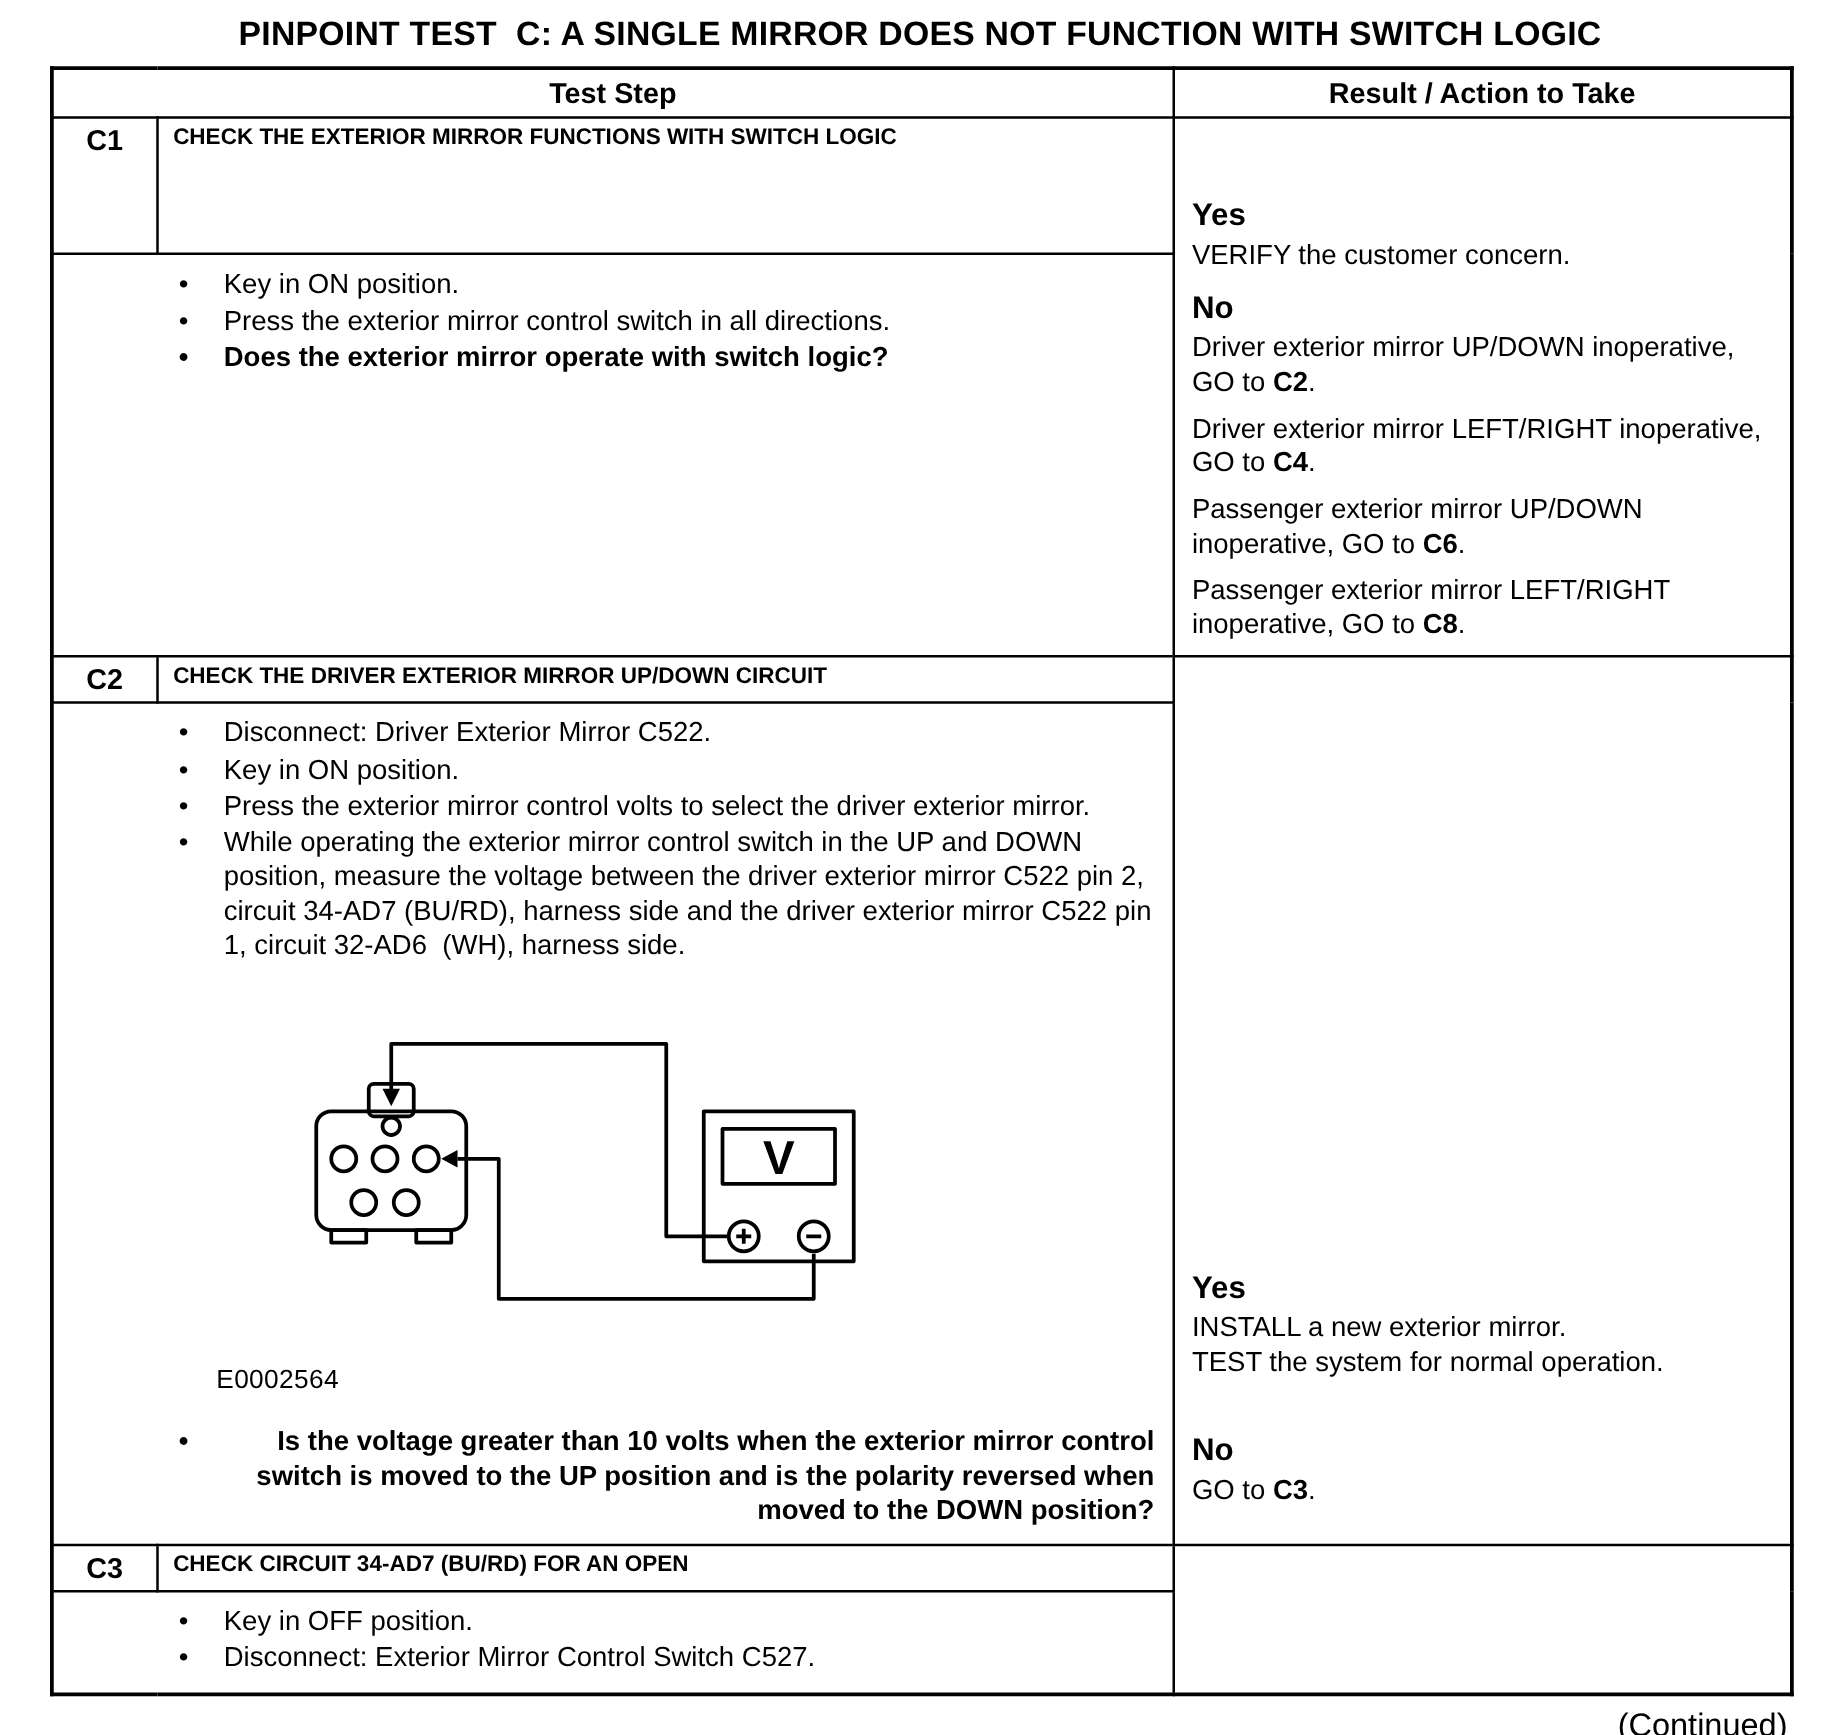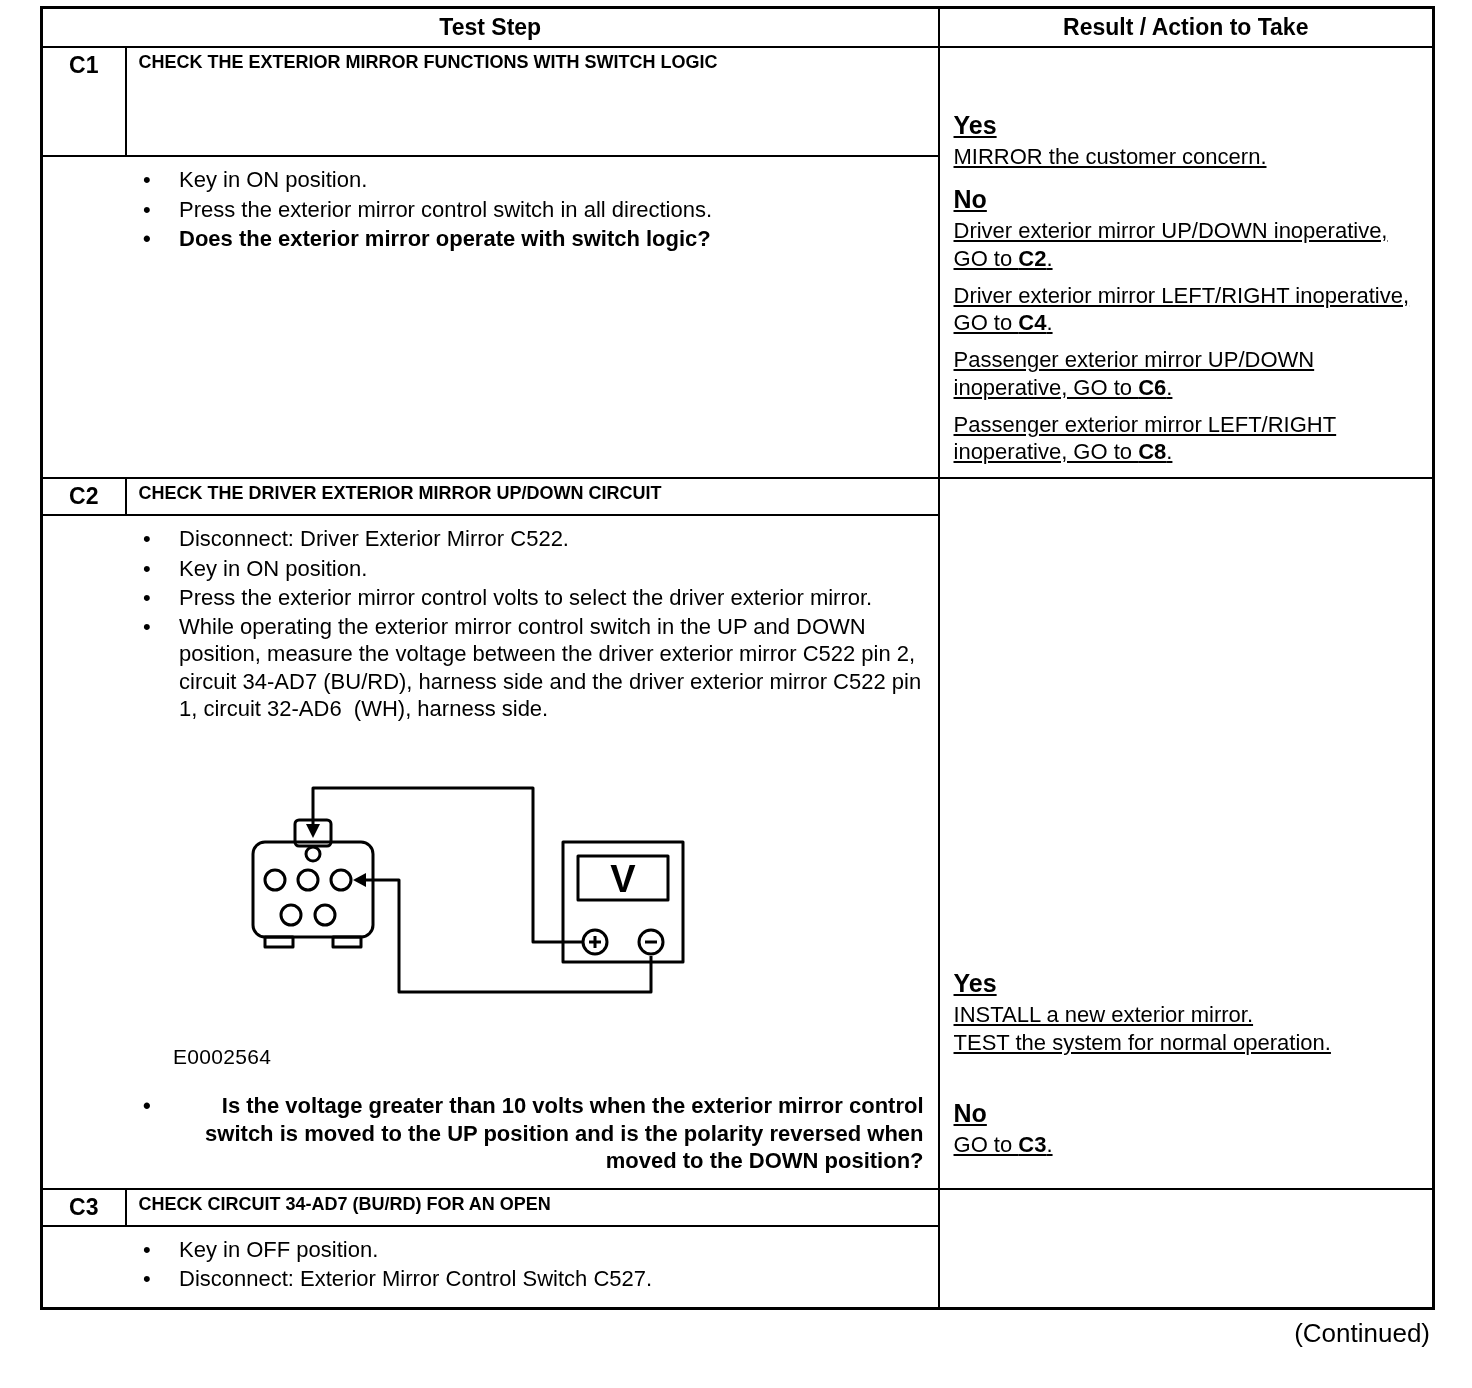--- a/index.html
+++ b/index.html
@@ -78,21 +78,20 @@
     margin: 34px 0 22px 0;
     font-size: 21px;
     letter-spacing: 0.3px;
   }
   .figure + .bullets { margin-top: 14px; }
   .result-cell {
     font-size: 22px;
     line-height: 1.24;
     padding: 8px 18px 12px 14px;
     vertical-align: top;
-    text-decoration: underline;
   }
   .result-cell.align-top { padding-top: 62px; }
   .result-cell.align-bottom {
     vertical-align: bottom;
     padding-bottom: 30px;
   }
   .result-heading {
     font-weight: bold;
     font-size: 25px;
     margin: 14px 0 2px 0;
@@ -105,41 +104,42 @@
   .continued {
     text-align: right;
     font-size: 26px;
     margin: 8px 2px 0 0;
   }
 </style>
 </head>
 <body>
 
 <div class="page">
+  <div class="doc-title">PINPOINT TEST  C: A SINGLE MIRROR DOES NOT FUNCTION WITH SWITCH LOGIC</div>
 
   <table class="pinpoint-table">
     <colgroup>
       <col style="width:84px">
       <col style="width:813px">
       <col style="width:495px">
     </colgroup>
     <thead>
       <tr>
         <th colspan="2">Test Step</th>
         <th>Result / Action to Take</th>
       </tr>
     </thead>
     <tbody id="steps-tbody">
         <tr class="step-header-row">
           <td class="step-id-cell">C1</td>
           <td class="step-title-cell">CHECK THE EXTERIOR MIRROR FUNCTIONS WITH SWITCH LOGIC</td>
           <td class="result-cell align-top" rowspan="2">
             <div class="result-block">
               <div class="result-heading">Yes</div>
-              <div class="result-para"><span>MIRROR the customer concern.</span></div>
+              <div class="result-para"><span>VERIFY the customer concern.</span></div>
             </div>
             <div class="result-block">
               <div class="result-heading">No</div>
               <div class="result-para"><span>Driver exterior mirror UP/DOWN inoperative, GO to </span><span class="b">C2</span><span>.</span></div>
               <div class="result-para"><span>Driver exterior mirror LEFT/RIGHT inoperative, GO to </span><span class="b">C4</span><span>.</span></div>
               <div class="result-para"><span>Passenger exterior mirror UP/DOWN inoperative, GO to </span><span class="b">C6</span><span>.</span></div>
               <div class="result-para"><span>Passenger exterior mirror LEFT/RIGHT inoperative, GO to </span><span class="b">C8</span><span>.</span></div>
             </div>
           </td>
         </tr>

